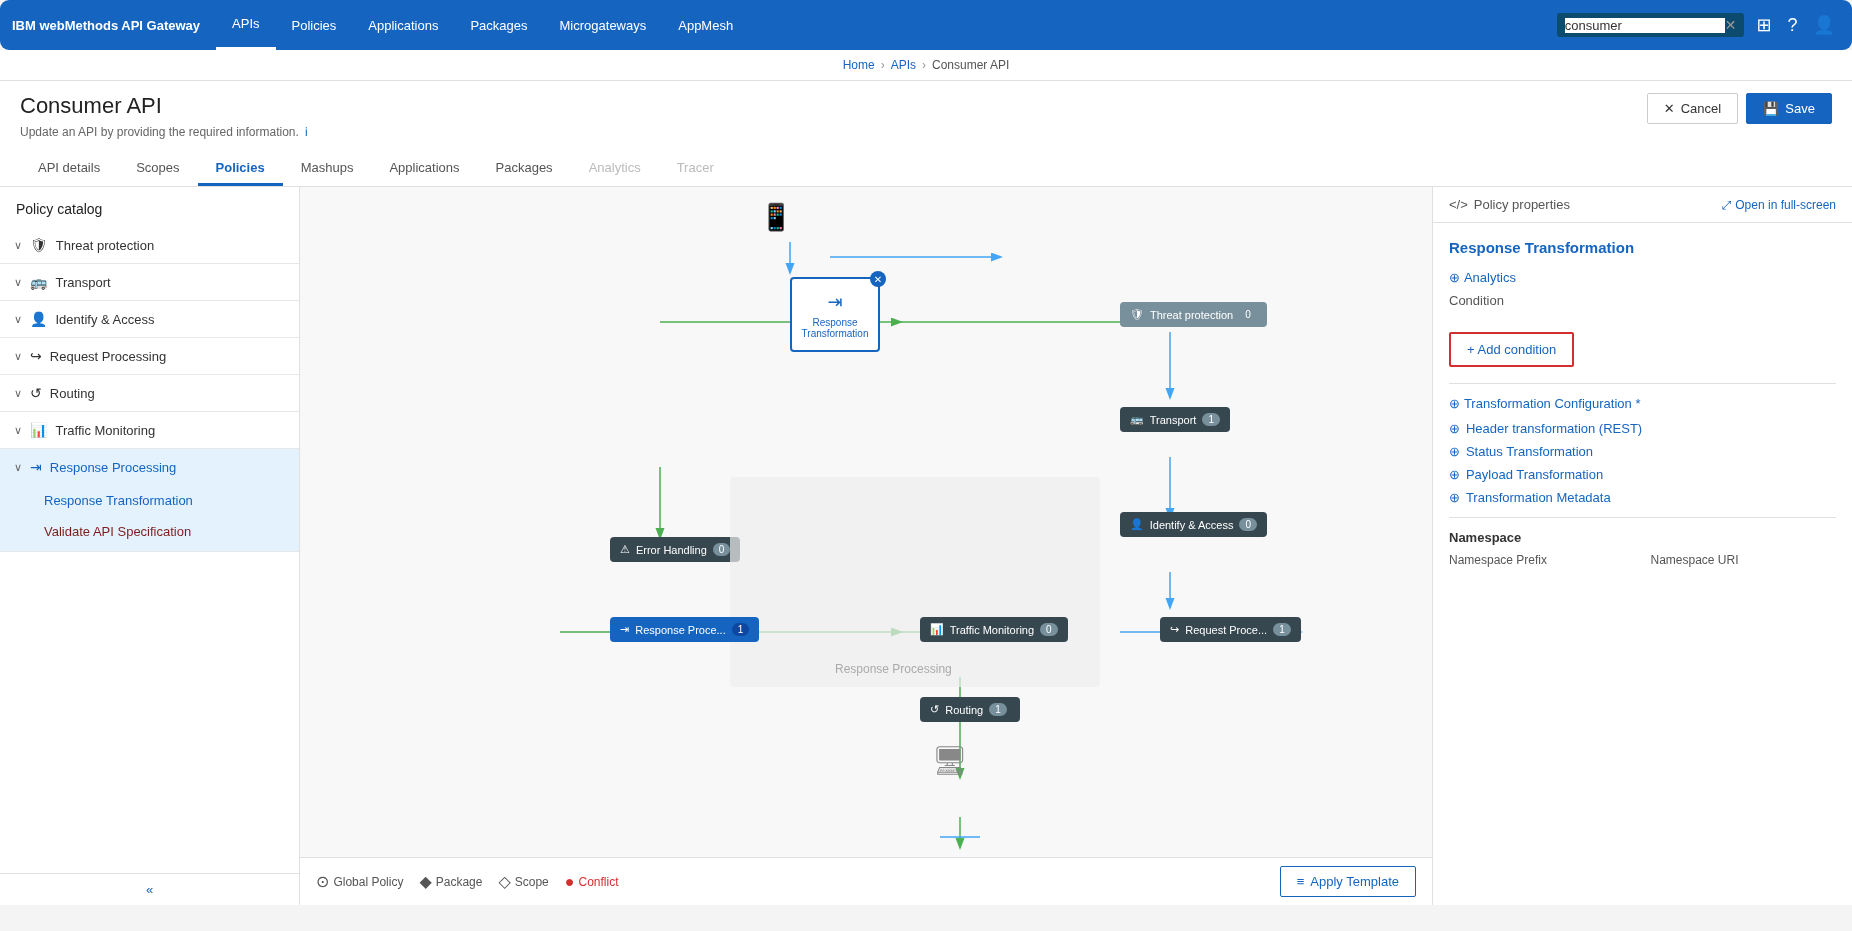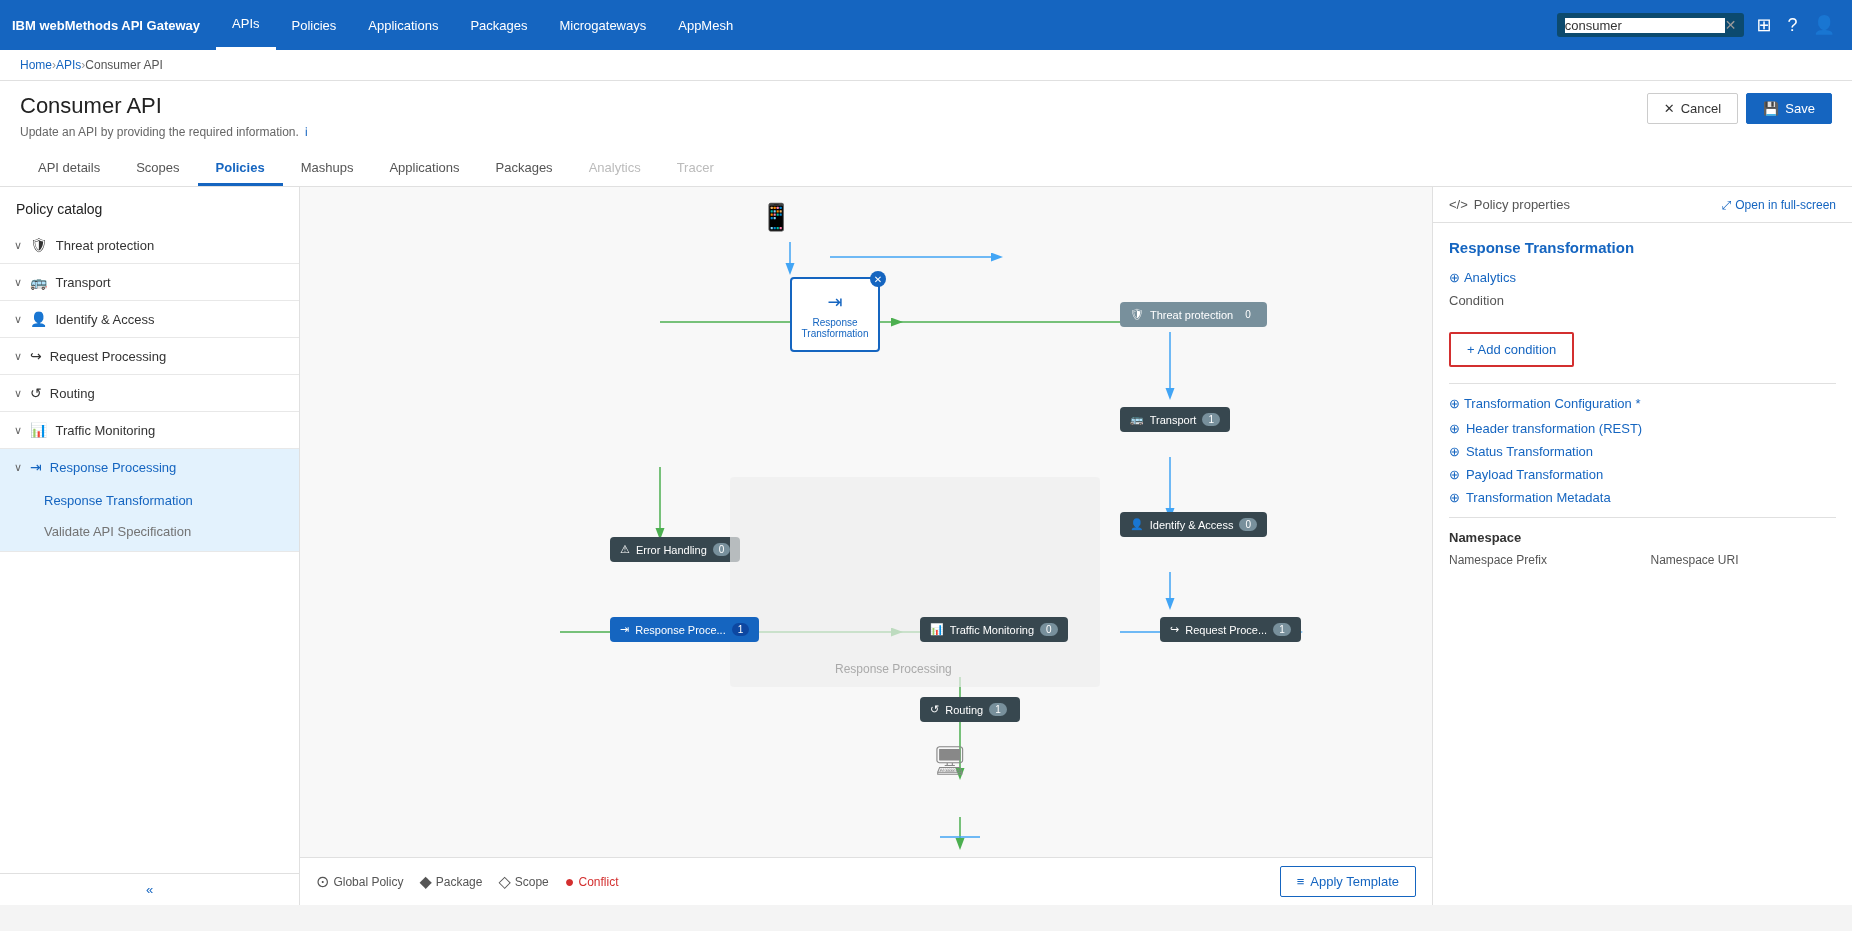--- a/index.html
+++ b/index.html
@@ -7,20 +7,21 @@
 
     
     .top-nav {
       background: #1565c0;
       display: flex;
       align-items: center;
       height: 50px;
       padding: 0 12px;
       color: white;
       gap: 0;
+      border-radius: 9px;
     }
     .top-nav .brand {
       font-size: 13px;
       font-weight: bold;
       color: white;
       padding-right: 16px;
       white-space: nowrap;
     }
     .top-nav .nav-links {
       display: flex;
@@ -62,21 +63,23 @@
     .nav-icon { color: white; font-size: 18px; cursor: pointer; padding: 4px; }
 
     
     .breadcrumb {
       display: flex;
       align-items: center;
       padding: 8px 20px;
       background: white;
       font-size: 12px;
       color: #1565c0;
+      gap: 6px;
       border-bottom: 1px solid #e0e0e0;
+      justify-content: center;
     }
     .breadcrumb .sep { color: #999; }
     .breadcrumb span:last-child { color: #555; }
 
     
     .page-header {
       background: white;
       padding: 12px 20px 0 20px;
       border-bottom: 1px solid #e0e0e0;
     }
@@ -176,21 +179,21 @@
     .sidebar-group-header .chevron { font-size: 11px; color: #666; }
     .sidebar-group-header .group-icon { font-size: 14px; }
     .sidebar-group.active-group { background: #e3f2fd; }
     .sidebar-group.active-group .sidebar-group-header { background: #e3f2fd; color: #1565c0; }
 
     .sidebar-sub-items { padding: 0 0 4px 0; }
     .sidebar-sub-item {
       padding: 8px 16px 8px 44px;
       cursor: pointer;
       font-size: 13px;
-      color: #737373;
+      color: #7f1d1d;
     }
     .sidebar-sub-item.active { color: #1565c0; font-weight: 500; }
 
     .sidebar-collapse-btn {
       display: flex;
       align-items: center;
       justify-content: center;
       padding: 8px;
       cursor: pointer;
       color: #1565c0;

